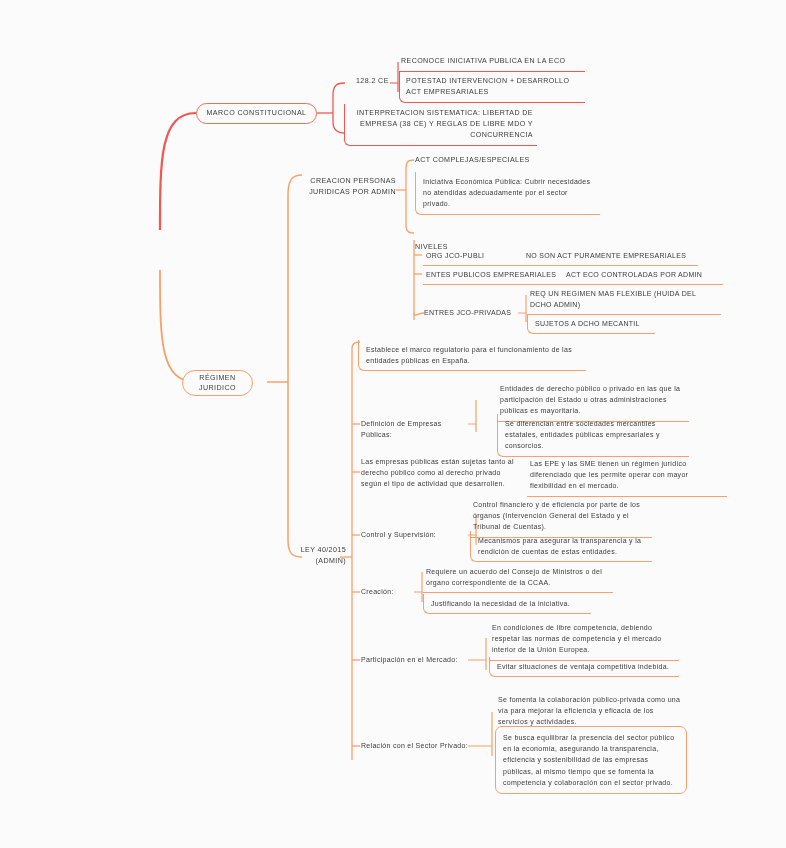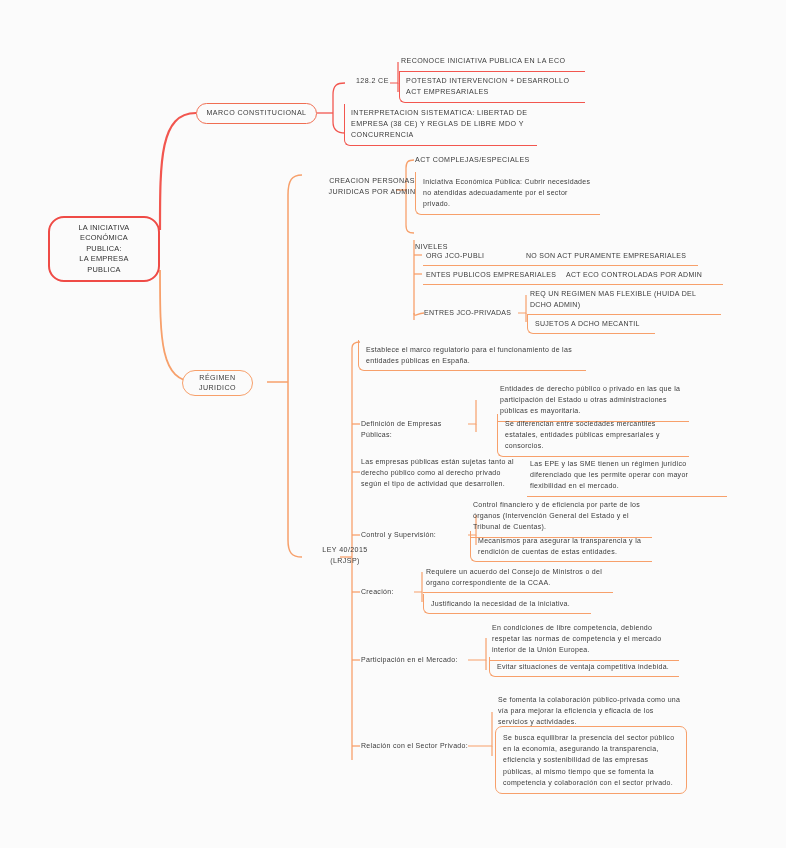--- a/index.html
+++ b/index.html
@@ -33,21 +33,21 @@
     font-size:7.1px;letter-spacing:.45px;line-height:1.45;color:#3a3a3a;
     box-sizing:border-box;
   }
   .pill.soft{border-color:#f7a06b;}
 
   
   .plain{
     font-size:7.1px;line-height:1.5;letter-spacing:.4px;color:#3a3a3a;
     text-align:left;
   }
-  .plain.center{text-align:center;margin-left:24px;}
+  .plain.center{text-align:right;}
 
   
   .ubox-red{
     font-size:7.1px;line-height:1.55;letter-spacing:.4px;color:#3a3a3a;
     border-bottom:1.2px solid #f2564f;padding:2px 4px 4px 2px;box-sizing:border-box;
   }
   .lbox-red{
     font-size:7.1px;line-height:1.55;letter-spacing:.4px;color:#3a3a3a;
     border:1.2px solid #f2564f;border-top:none;border-right:none;
     border-radius:0 0 0 6px;padding:4px 4px 4px 6px;box-sizing:border-box;
@@ -131,47 +131,38 @@
     <path d="M414,592 L422,592 L422,572" stroke="#f7a06b" stroke-width="1.2" fill="none"></path>
     <path d="M422,592 L422,602" stroke="#f7a06b" stroke-width="1.2" fill="none"></path>
 
     <path d="M468,660 L486,660 L486,638" stroke="#f7a06b" stroke-width="1.2" fill="none"></path>
     <path d="M486,660 L486,670" stroke="#f7a06b" stroke-width="1.2" fill="none"></path>
 
     <path d="M468,746 L492,746 L492,712" stroke="#f7a06b" stroke-width="1.2" fill="none"></path>
     <path d="M492,746 L492,756" stroke="#f7a06b" stroke-width="1.2" fill="none"></path>
   </svg>
 
-  <div class="node central">
-    <div>
-      <span>LA INICIATIVA</span>
-      <span>ECONÓMICA</span>
-      <span>PUBLICA:</span>
-      <span>LA EMPRESA</span>
-      <span>PUBLICA</span>
-    </div>
-  </div>
 
   <div class="node pill" style="left:196px;top:103px;width:121px;height:21px;">
     <span>MARCO CONSTITUCIONAL</span>
   </div>
 
   <div class="node plain" style="left:344px;top:76px;width:46px;margin-left:12px;">
     <span>128.2 CE</span>
   </div>
 
   <div class="node lbox-red" style="left:399px;top:72px;width:186px;">
     <span>POTESTAD INTERVENCION + DESARROLLO ACT EMPRESARIALES</span>
   </div>
 
   <div class="node ubox-red" style="left:399px;top:54px;width:186px;">
     <span>RECONOCE INICIATIVA PUBLICA EN LA ECO</span>
   </div>
 
-  <div class="node lbox-red" style="left:344px;top:104px;width:193px;">
+  <div class="node lbox-red" style="left:344px;top:104px;width:193px;text-align:right;">
     <span>INTERPRETACION SISTEMATICA: LIBERTAD DE EMPRESA (38 CE) Y REGLAS DE LIBRE MDO Y CONCURRENCIA</span>
   </div>
 
   <div class="node plain center" style="left:300px;top:176px;width:96px;">
     <span>CREACION PERSONAS JURIDICAS POR ADMIN</span>
   </div>
 
   <div class="node plain" style="left:415px;top:155px;width:200px;">
     <span>ACT COMPLEJAS/ESPECIALES</span>
   </div>
@@ -206,21 +197,21 @@
 
   <div class="node pill soft" style="left:182px;top:370px;width:71px;height:26px;">
     <div>
       <span style="display:block;">RÉGIMEN</span>
       <span style="display:block;">JURIDICO</span>
     </div>
   </div>
 
   <div class="node plain center" style="left:296px;top:545px;width:50px;">
     <span style="display:block;">LEY 40/2015</span>
-    <span style="display:block;">(LRJSP)</span>
+    <span style="display:block;">(ADMIN)</span>
   </div>
 
   <div class="node lbox-or" style="left:358px;top:340px;width:228px;">
     <span>Establece el marco regulatorio para el funcionamiento de las entidades públicas en España.</span>
   </div>
 
   <div class="node bare" style="left:361px;top:418px;width:110px;">
     <span>Definición de Empresas Públicas:</span>
   </div>
   <div class="node ubox-or" style="left:497px;top:381px;width:192px;">

